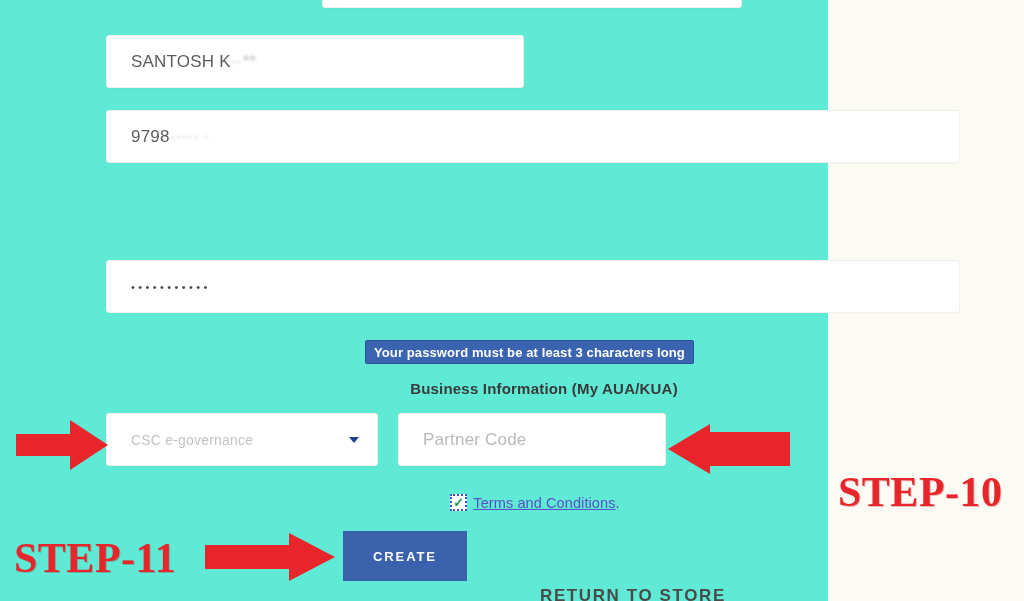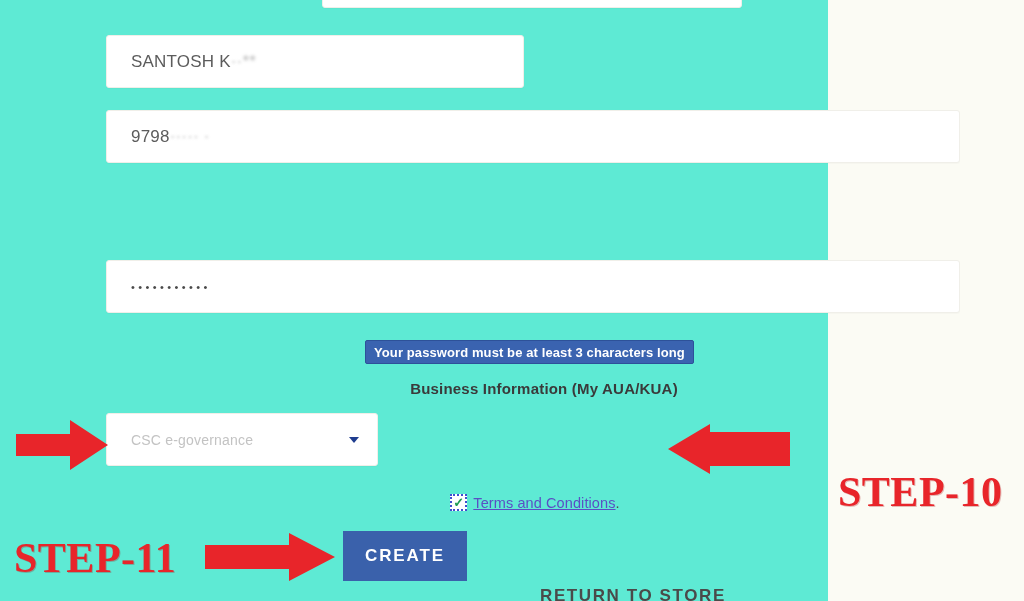--- a/index.html
+++ b/index.html
@@ -211,21 +211,21 @@
 
   
   #btn-create {
     position: absolute;
     left: 343px;
     top: 531px;
     width: 124px;
     height: 50px;
     background: #3a61ab;
     color: #ffffff;
-    font-size: 17px;
+    font-size: 13px;
     font-weight: bold;
     letter-spacing: 1.9px;
     display: flex;
     align-items: center;
     justify-content: center;
     border: none;
     font-family: "Liberation Sans", sans-serif;
     cursor: pointer;
   }
   #btn-return {
@@ -286,20 +286,23 @@
 
   <div id="business-heading">
     <span class="inner">Business Information (My AUA/KUA)</span>
   </div>
 
   <div id="select-aua">
     <span class="sel-label">CSC e-governance</span>
     <span class="caret"></span>
   </div>
 
+  <div id="field-partner">
+    <span class="field-text placeholder">Partner Code</span>
+  </div>
 
   <div id="terms-row">
     <div class="shift">
       <div id="terms-checkbox">
         <span class="tick">✓</span>
       </div>
       <a href="#" id="terms-link">Terms and Conditions</a>
       <span id="terms-period">.</span>
     </div>
   </div>

